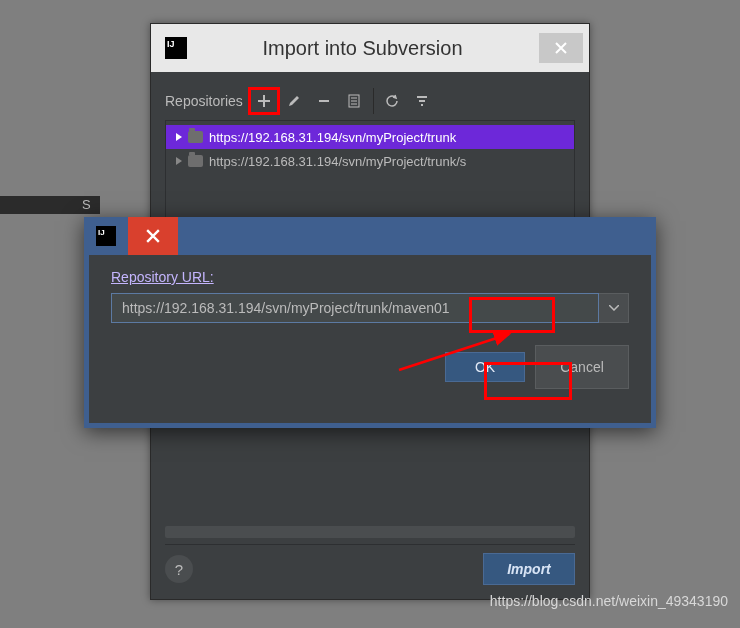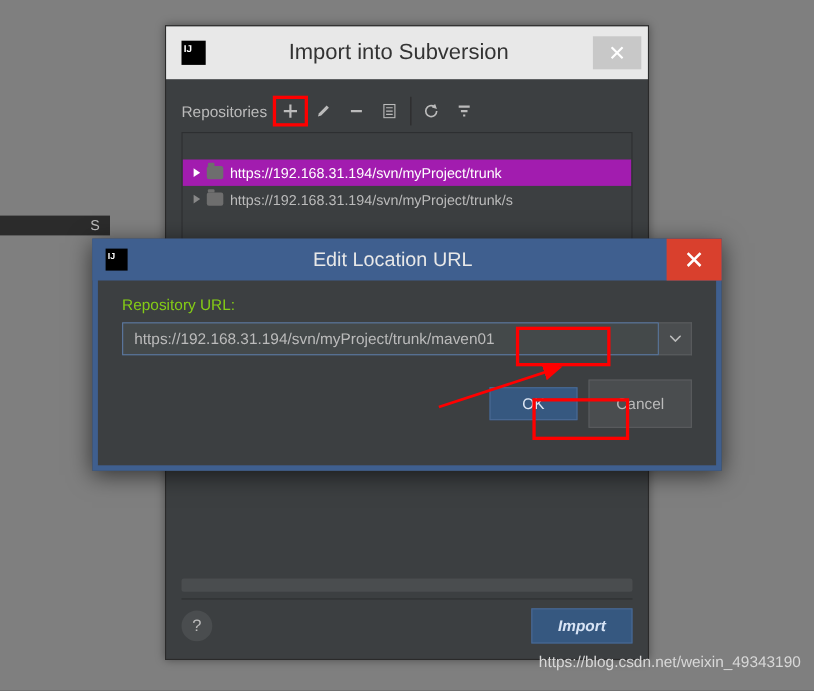--- a/index.html
+++ b/index.html
@@ -42,21 +42,21 @@
   .hl-red { outline: 3px solid #ff0000; outline-offset:-2px; }
   .tree {
     background:#3c3f41; border:1px solid #2d2f31; flex:1; overflow:hidden;
     padding:4px 0;
   }
   .tree-item {
     display:flex; align-items:center; height:24px; padding: 0 4px 0 10px;
     color:#bbbbbb; font-size:13px; gap:6px;
     white-space:nowrap; overflow:hidden;
   }
-  .tree-item.sel { background:#a21caf; color:#ffffff;margin-top:20px; }
+  .tree-item.sel { background:#6d28d9; color:#ffffff; }
   .tri { width:0; height:0; border-top:4px solid transparent; border-bottom:4px solid transparent; border-left:6px solid #888;}
   .tree-item.sel .tri{ border-left-color:#fff;}
   .fld { width:15px; height:12px; background:#6e6e6e; border-radius:2px; position:relative;}
   .fld::before{content:"";position:absolute;top:-3px;left:1px;width:6px;height:3px;background:#6e6e6e;border-radius:1px 1px 0 0;}
   .hscroll { height:12px; background:#4a4d4f; margin:0 0 6px 0; border-radius:2px;}
   .win1-footer { display:flex; align-items:center; padding-top:8px; border-top:1px solid #2d2f31; gap:10px;}
   .help {
     width:28px; height:28px; border-radius:50%; background:#4a4d4f;
     color:#bbb; display:flex; align-items:center; justify-content:center; font-size:15px;
   }
@@ -80,21 +80,21 @@
   .win2-title .ij {
     width:20px; height:20px; margin:0 12px; background:#000;
     display:inline-flex; color:#fff; font-size:8px; font-weight:bold; padding:2px;
   }
   .win2-title .t { flex:1; text-align:center; padding-right:20px;}
   .win2-title .close {
     width:50px; height:38px; background:#d9402d; color:#fff;
     display:flex; align-items:center; justify-content:center; font-size:16px;
   }
   .win2-body { padding:14px 22px 10px 22px; display:flex; flex-direction:column; height:168px;}
-  .fld-label { color:#84cc16; font-size:14px; margin-bottom:8px;}
+  .fld-label { color:#c4b5fd; font-size:14px; margin-bottom:8px;text-decoration:underline;}
   .url-row { display:flex; align-items:stretch; height:30px;border-radius:12px;}
   .url-input {
     flex:1; background:#44494a; border:1px solid #5c7aa3; color:#bbbbbb;
     font-size:14px; padding:0 10px; outline:none;
   }
   .url-caret {
     width:30px; border:1px solid #5a5d5f; border-left:none; background:#4a4d4f;
     display:flex; align-items:center; justify-content:center; color:#bbb;
   }
   .hl-box { position:absolute; border:3px solid #ff0000; pointer-events:none;}
@@ -179,21 +179,20 @@
       <span class="help">?</span>
       <span class="spacer"></span>
       <span class="btn primary">Import</span>
     </div>
   </div>
 </div>
 
 <div class="win2">
   <div class="win2-title">
     <span class="ij">IJ</span>
-    <span class="t">Edit Location URL</span>
     <span class="close">
       <svg width="14" height="14" viewBox="0 0 12 12">
           <path d="M1 1 L11 11 M11 1 L1 11" stroke="#fff" stroke-width="2"></path>
         </svg>
     </span>
   </div>
   <div class="win2-body">
     <div class="fld-label">Repository URL:</div>
     <div class="url-row">
       <input class="url-input" value="https://192.168.31.194/svn/myProject/trunk/maven01" style="">

